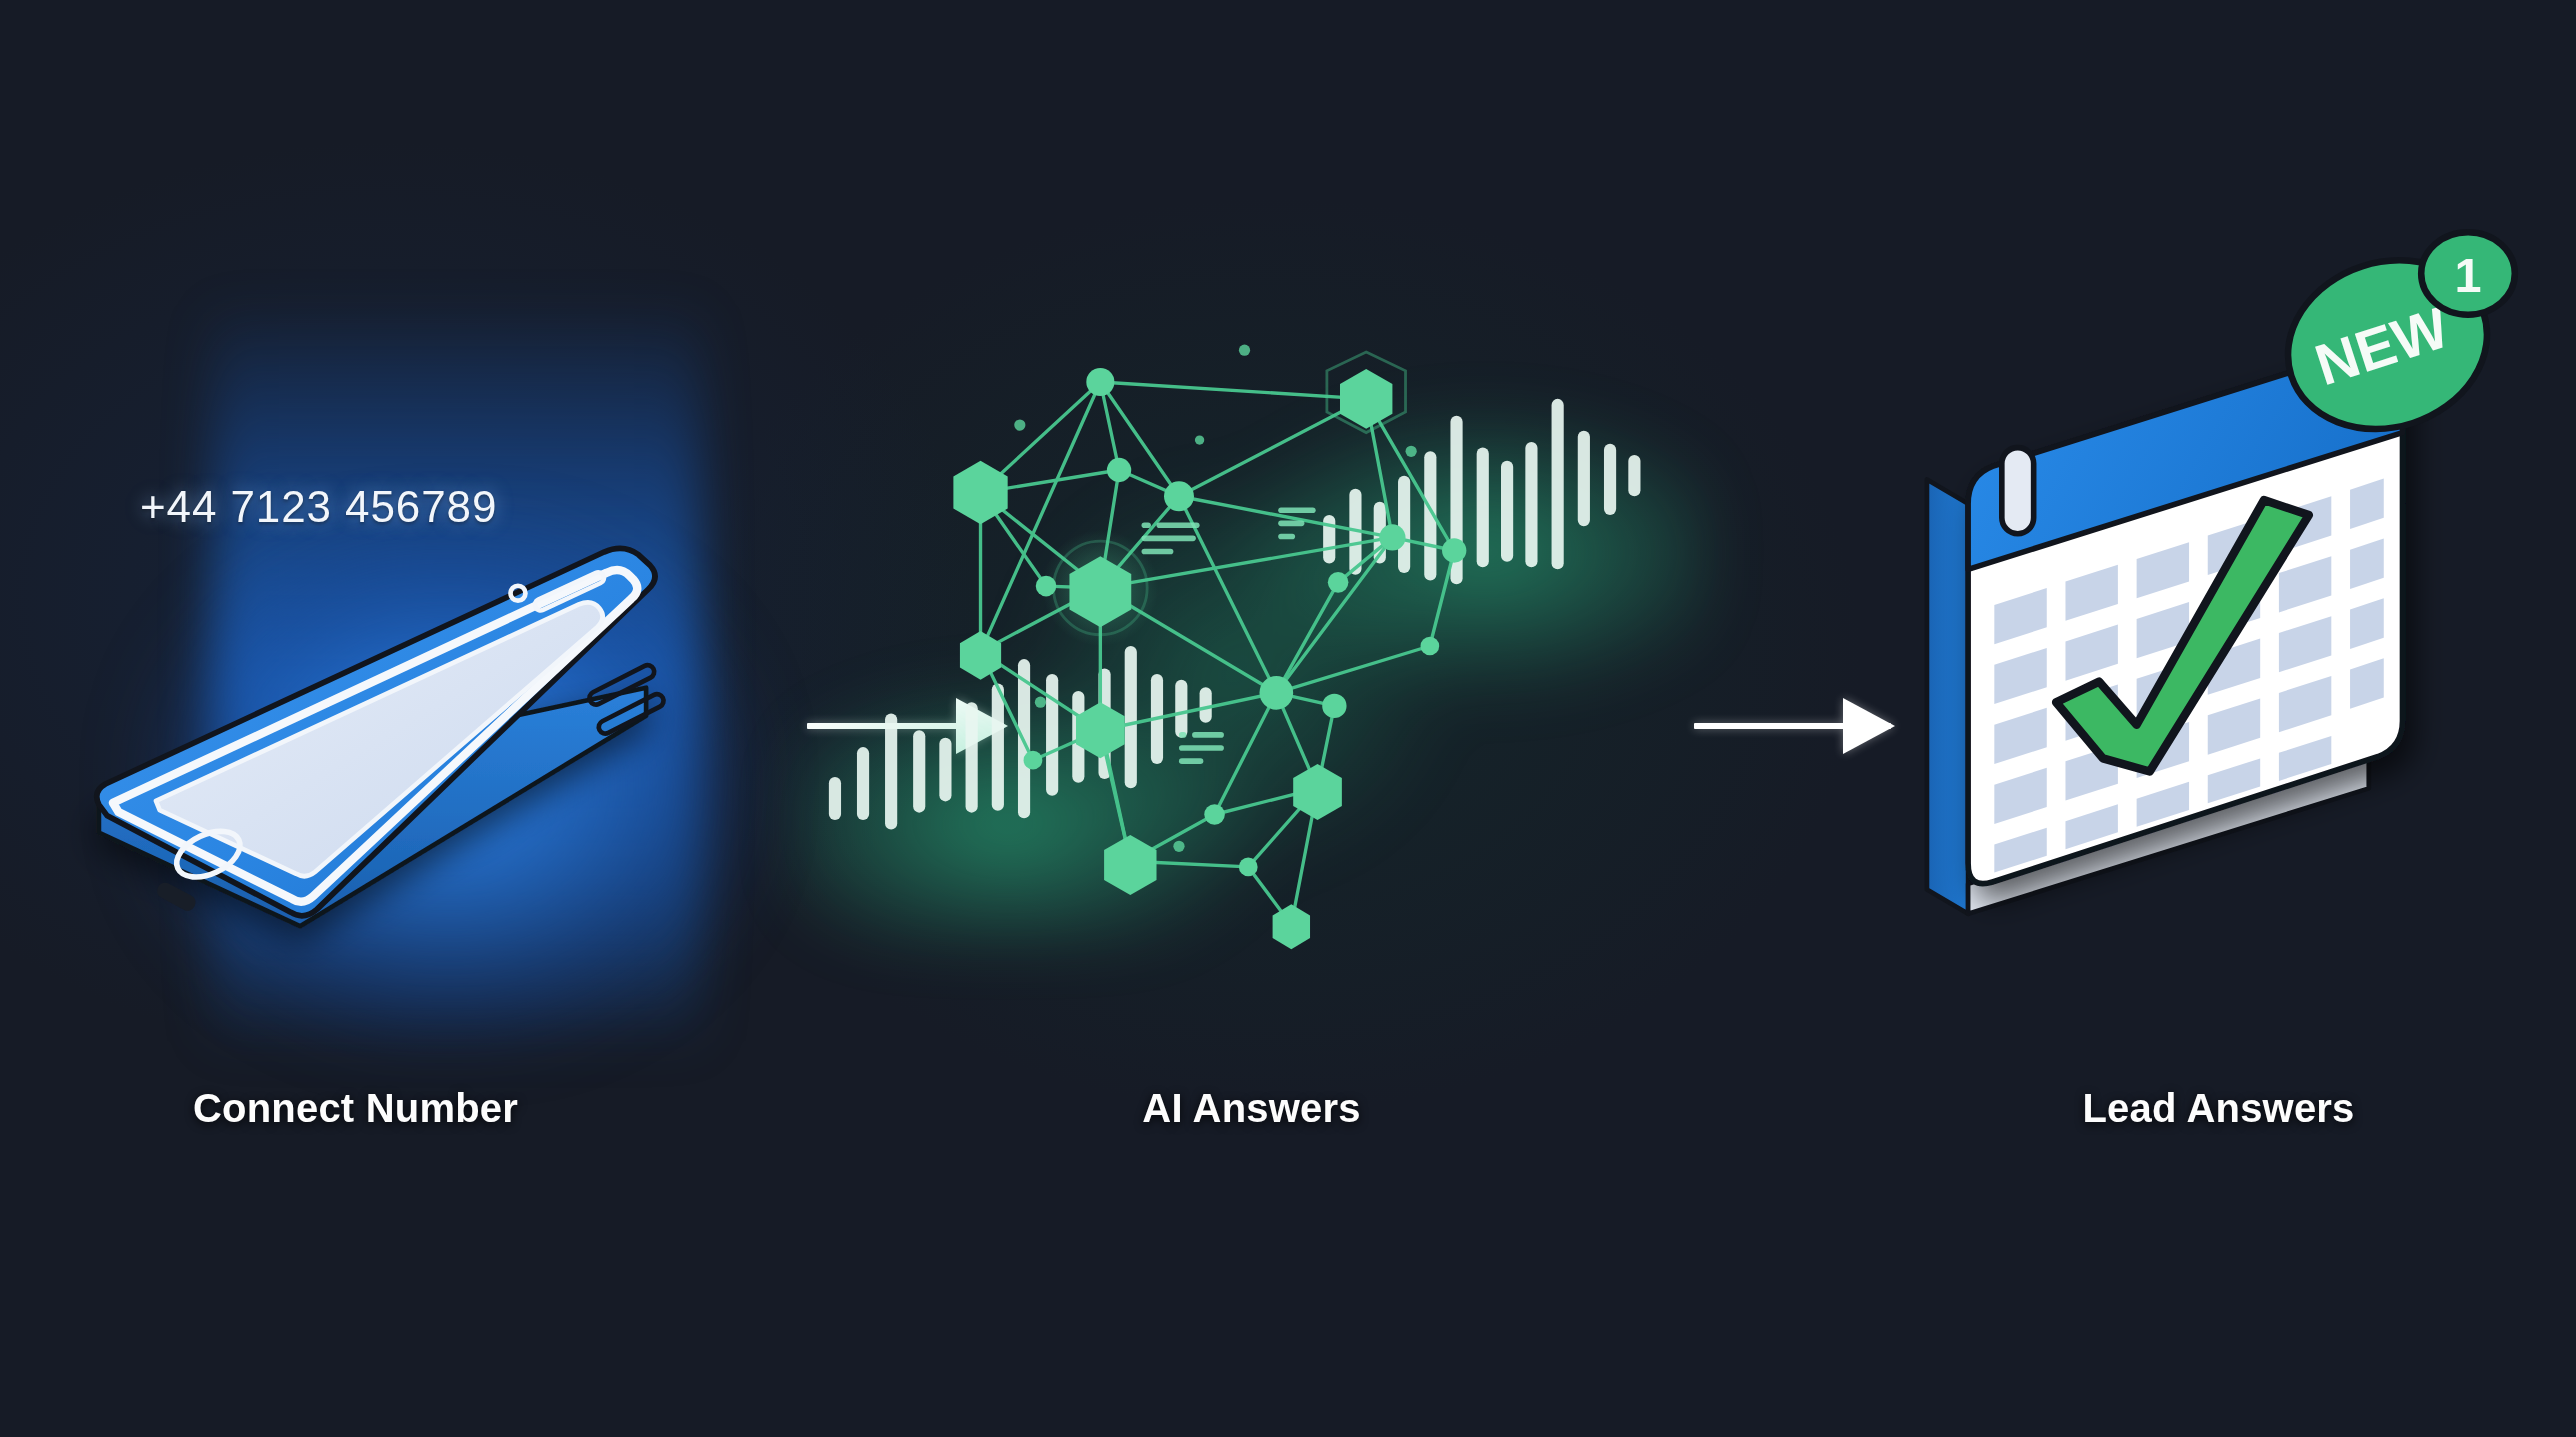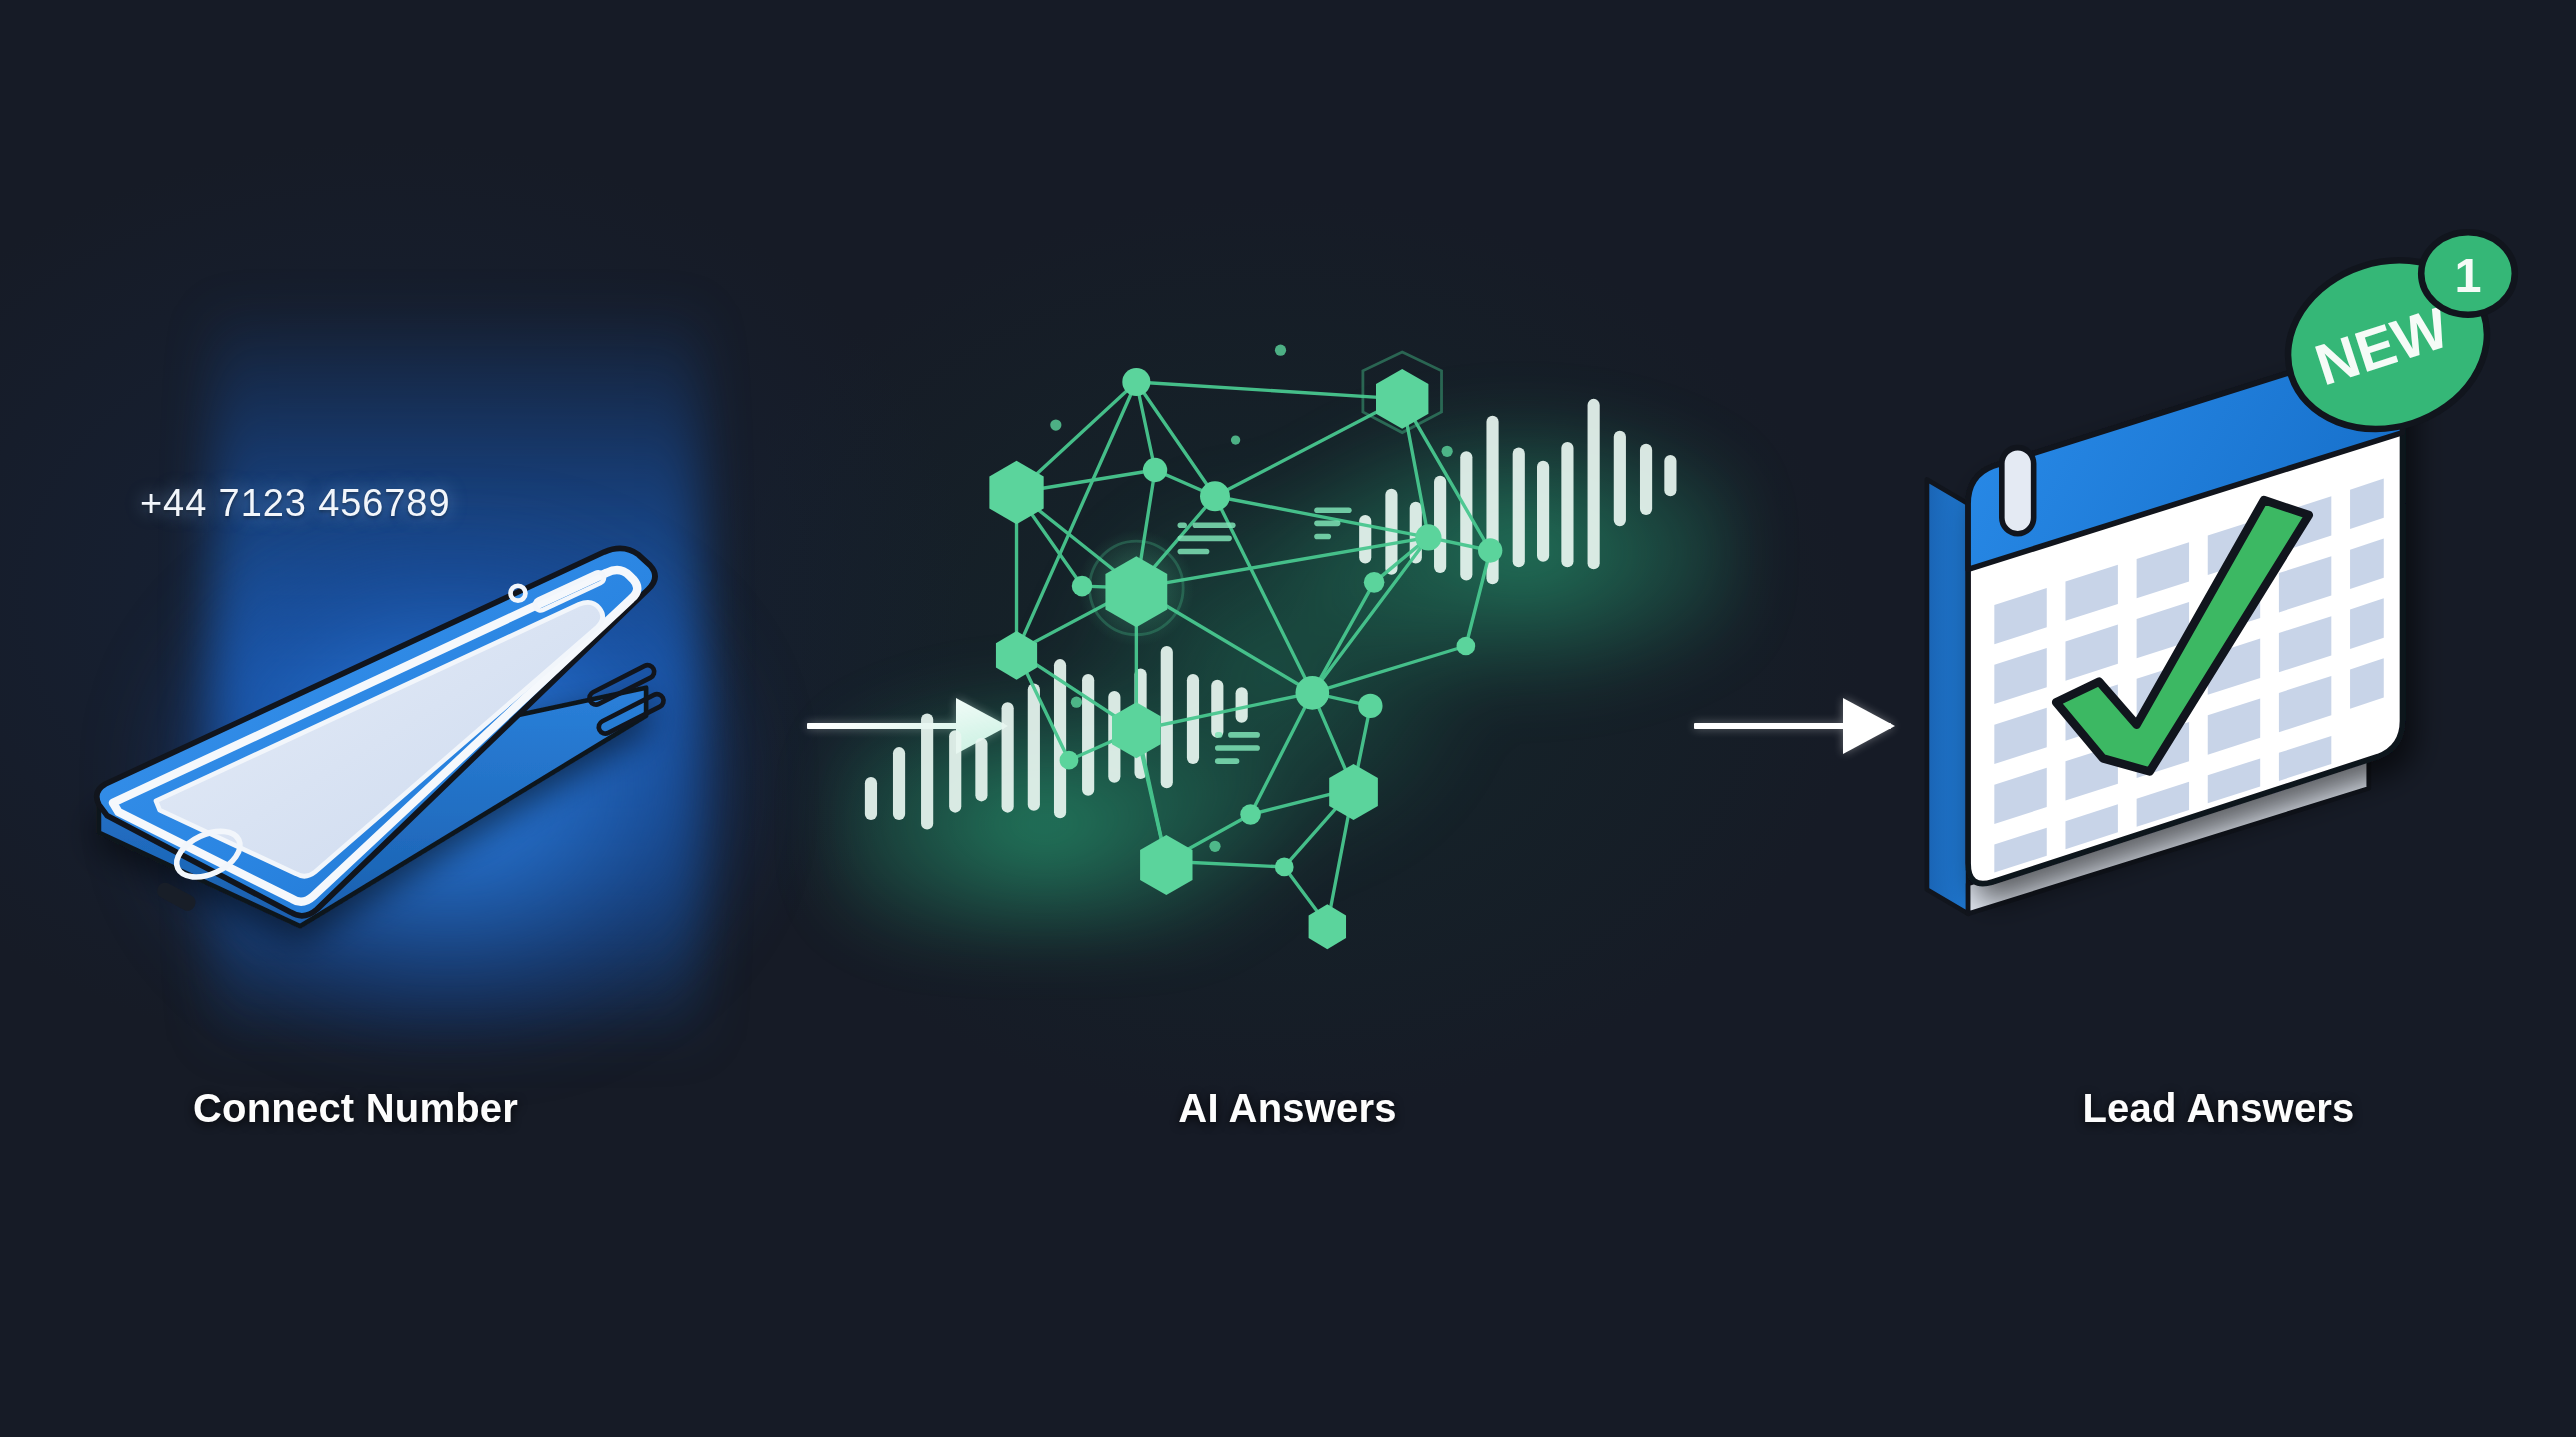--- a/index.html
+++ b/index.html
@@ -19,21 +19,21 @@
       #161b26;
   }
 
   
   .step {
     position:absolute;
     top:0; height:1438px;
     width:711px;
   }
   #step-phone { left:0px; }
-  #step-ai    { left:932px; }
+  #step-ai    { left:896px; }
   #step-cal   { left:1863px; }
 
   .step-label {
     position:absolute;
     width:100%;
     text-align:center;
     top:1086px;
     font-size:40px;
     font-weight:700;
     letter-spacing:0.2px;
@@ -81,21 +81,21 @@
     left:140px; top:524px;
     width:618px; height:524px;
     background:radial-gradient(ellipse at 50% 50%, rgba(45,135,240,0.85), rgba(22,70,150,0.35) 55%, transparent 75%);
     filter:blur(32px);
   }
   #phone-number {
     position:absolute;
     left:0; top:482px;
     width:711px;
     padding-left:140px;
-    font-size:38px;
+    font-size:44px;
     font-weight:400;
     color:#f2f6fb;
     letter-spacing:0.9px;
     text-shadow:0 0 17px rgba(150,200,255,0.55), 0 1.9px 3.7px rgba(0,0,0,0.45);
     white-space:nowrap;
   }
   #phone-wrap {
     position:absolute;
     left:66px; top:524px;
     width:599px; height:449px;

